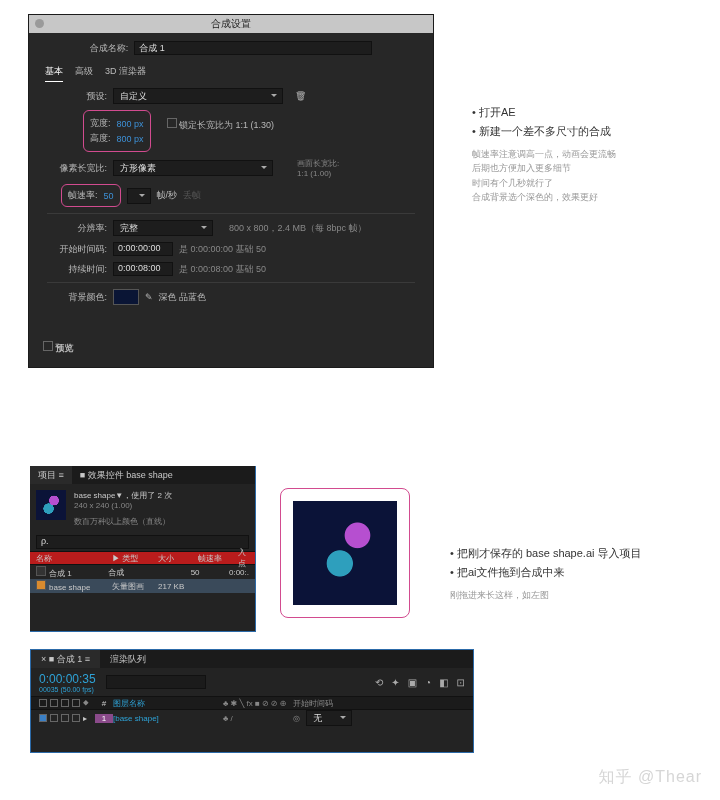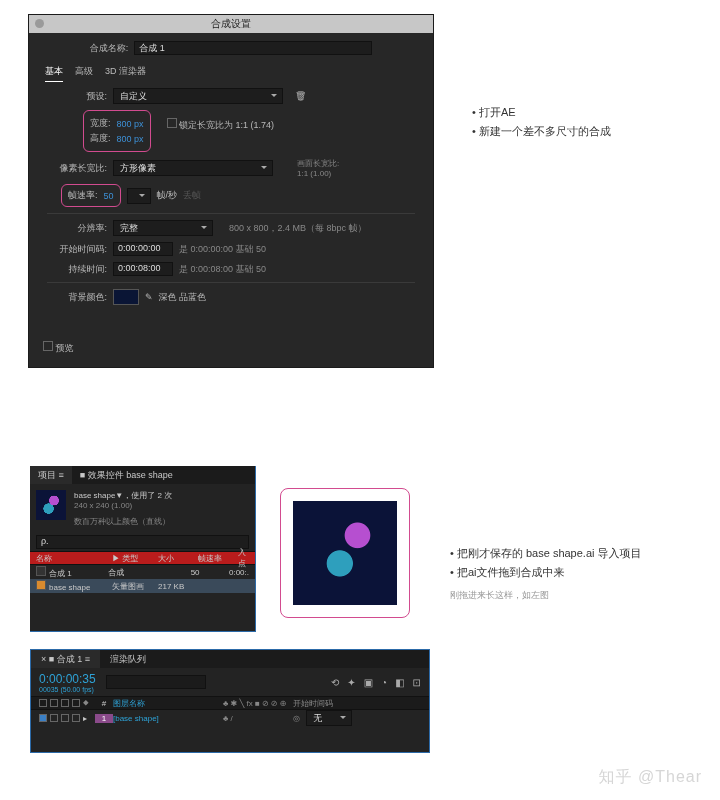--- a/index.html
+++ b/index.html
@@ -127,21 +127,21 @@
   }
   .preview-inner {
     width: 100%; height: 100%;
     background: radial-gradient(circle at 62% 33%, #b64fd0 13%, transparent 14%),
                 radial-gradient(circle at 45% 60%, #2e9fbd 15%, transparent 16%),
                 #0b1338;
   }
 
   .timeline {
     position: absolute; left: 30px; top: 649px;
-    width: 400px; height: 104px;
+    width: 444px; height: 104px;
     background: #232323; color: #c8c8c8;
     border: 1px solid #2c6aa8;
   }
   .ttabs { display:flex; background:#1b1b1b; height:18px; font-size:9px; }
   .ttabs span { padding:3px 10px; }
   .ttabs .act { background:#2a2a2a; }
   .trow1 { display:flex; align-items:center; height:28px; padding:0 8px; gap:10px; }
   .tc { color:#2ea2d6; font-size:12px; }
   .tcsub { color:#2ea2d6; font-size:7px; display:block; }
   .search { background:#1b1b1b; border:1px solid #111; height:14px; width:100px; }
@@ -193,21 +193,21 @@
           <span class="lbl">宽度:</span>
           <span class="val-link">800 px</span>
         </div>
         <div class="field-row" style="margin:2px 0;">
           <span class="lbl">高度:</span>
           <span class="val-link">800 px</span>
         </div>
       </div>
       <div style="margin-left:10px; margin-top:8px;">
         <span class="cb"></span>
-        <span class="lbl">锁定长宽比为 1:1 (1.74)</span>
+        <span class="lbl">锁定长宽比为 1:1 (1.30)</span>
       </div>
     </div>
 
     <div class="field-row">
       <span class="lbl lbl-right" style="width:60px;">像素长宽比:</span>
       <span class="dd" style="width:160px;">方形像素</span>
       <div style="margin-left:18px; font-size:8px; color:#888;">
         <div>画面长宽比:</div>
         <div>1:1 (1.00)</div>
       </div>
@@ -245,31 +245,37 @@
     <div class="sep"></div>
 
     <div class="field-row">
       <span class="lbl lbl-right" style="width:60px;">背景颜色:</span>
       <span class="swatch"></span>
       <span class="lbl">✎</span>
       <span class="lbl">深色 品蓝色</span>
     </div>
   </div>
 
-  <div style="position:absolute; left:14px; bottom:12px;">
+  <div style="position:absolute; left:14px; bottom:12px;font-weight:bold;">
     <span class="cb"></span>
     <span class="lbl">预览</span>
   </div>
 </div>
 
 <div class="notes notes-top">
   <ul>
     <li>打开AE</li>
     <li>新建一个差不多尺寸的合成</li>
   </ul>
+  <div class="sub">
+    <div>帧速率注意调高一点，动画会更流畅</div>
+    <div>后期也方便加入更多细节</div>
+    <div>时间有个几秒就行了</div>
+    <div>合成背景选个深色的，效果更好</div>
+  </div>
 </div>
 
 <div class="projpanel">
   <div class="ptabs">
     <span class="act">项目 ≡</span>
     <span>■  效果控件 base shape</span>
   </div>
   <div class="thumb-row">
     <div class="thumb"></div>
     <div>

